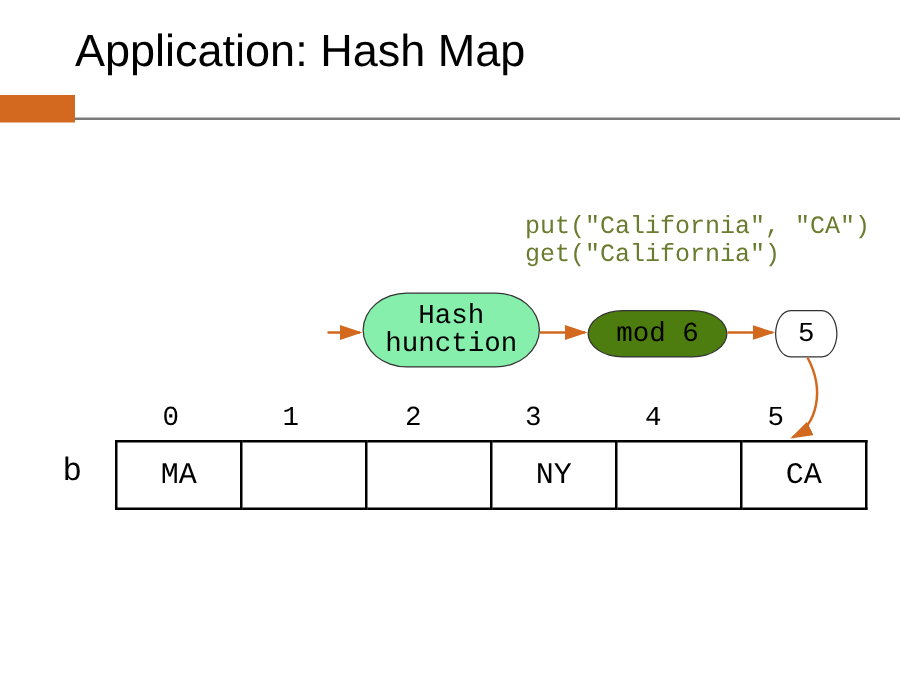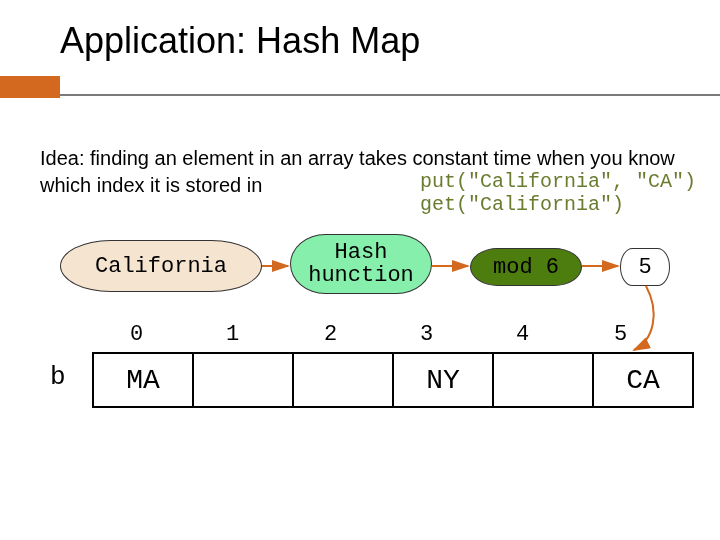--- a/index.html
+++ b/index.html
@@ -11,42 +11,40 @@
   .body-text{position:absolute;left:40px;top:145px;width:640px;font-size:20px;line-height:1.35;}
   .code-text{font-family:"Courier New",Courier,monospace;color:#6a7c2f;font-size:20px;}
   .code-block{position:absolute;left:420px;top:170px;}
   .code-block div{white-space:nowrap;}
   .pillbox{position:absolute;border:1px solid #333;border-radius:50%/100%;text-align:center;font-family:"Courier New",Courier,monospace;font-size:22px;display:flex;align-items:center;justify-content:center;white-space:pre;}
   .pill-california{left:60px;top:240px;width:200px;height:50px;background:#f4e4d0;}
   .pill-hash{left:290px;top:234px;width:140px;height:58px;background:#86efac;line-height:1.05;}
   .pill-mod{left:470px;top:248px;width:110px;height:36px;background:#4d7c0f;}
   .pill-5{left:620px;top:248px;width:48px;height:36px;background:#fff;}
   .tbl{position:absolute;left:92px;top:352px;border-collapse:collapse;}
-  .tbl td{width:96px;height:50px;border:2px solid #000;text-align:center;font-family:"Courier New",Courier,monospace;font-size:28px;}
+  .tbl td{width:96px;height:50px;border:2px solid #000;text-align:center;font-family:"Courier New",Courier,monospace;font-size:24px;}
   .idx{position:absolute;top:322px;font-family:"Courier New",Courier,monospace;font-size:22px;}
   .b-label{position:absolute;left:50px;top:362px;font-family:"Courier New",Courier,monospace;font-size:26px;}
   svg.arrows{position:absolute;left:0;top:0;width:720px;height:540px;pointer-events:none;}
 </style>
 </head>
 <body>
 
 <div class="slide">
   <div class="title">Application: Hash Map</div>
   <div class="accent-container">
     <span class="accent-left"></span><span class="accent-underline"></span>
   </div>
 
-  <div class="body-text">Idea: finding an element in an array takes constant time when you know which index it is stored in</div>
 
   <div class="code-block code-text">
     <div>put("California", "CA")</div>
     <div>get("California")</div>
   </div>
 
-  <div class="pillbox pill-california">California</div>
   <div class="pillbox pill-hash">Hash
 hunction</div>
   <div class="pillbox pill-mod">mod 6</div>
   <div class="pillbox pill-5">5</div>
 
   <div class="idx" style="left:130px;">0</div>
   <div class="idx" style="left:226px;">1</div>
   <div class="idx" style="left:324px;">2</div>
   <div class="idx" style="left:420px;">3</div>
   <div class="idx" style="left:516px;">4</div>

